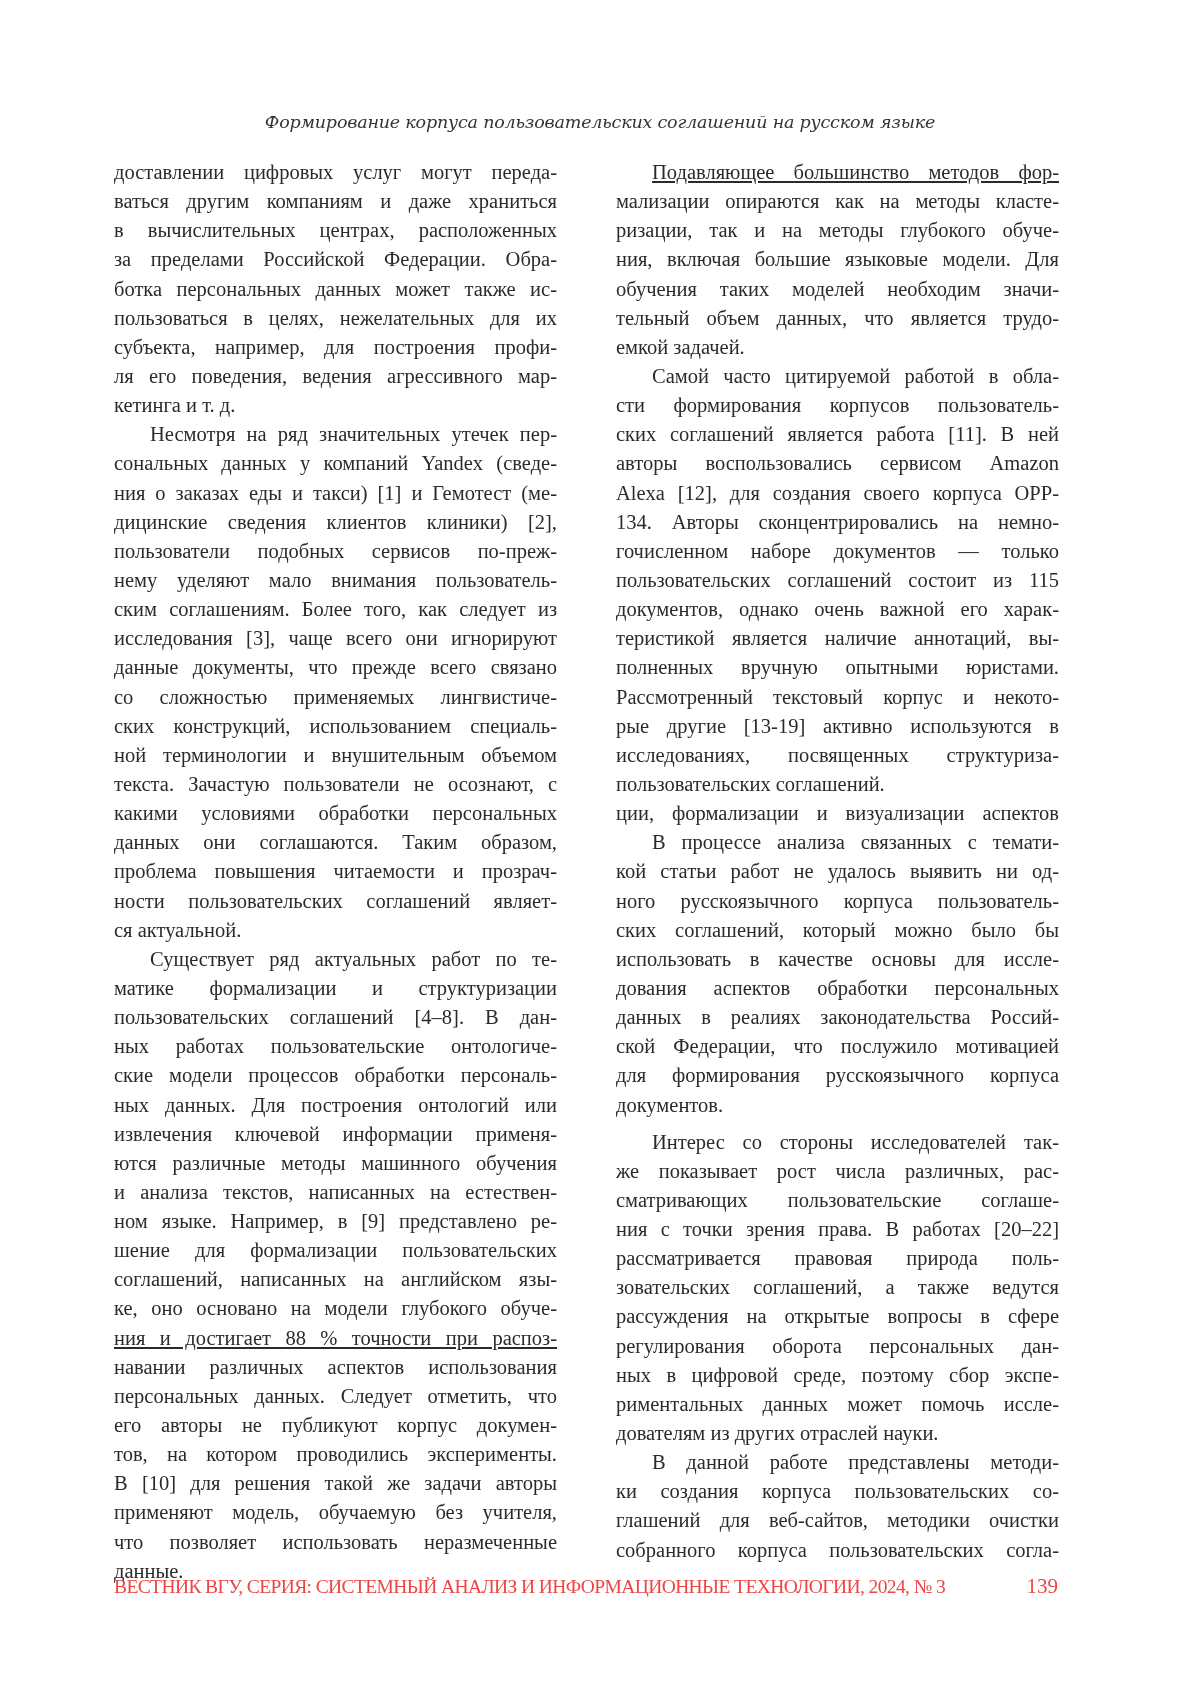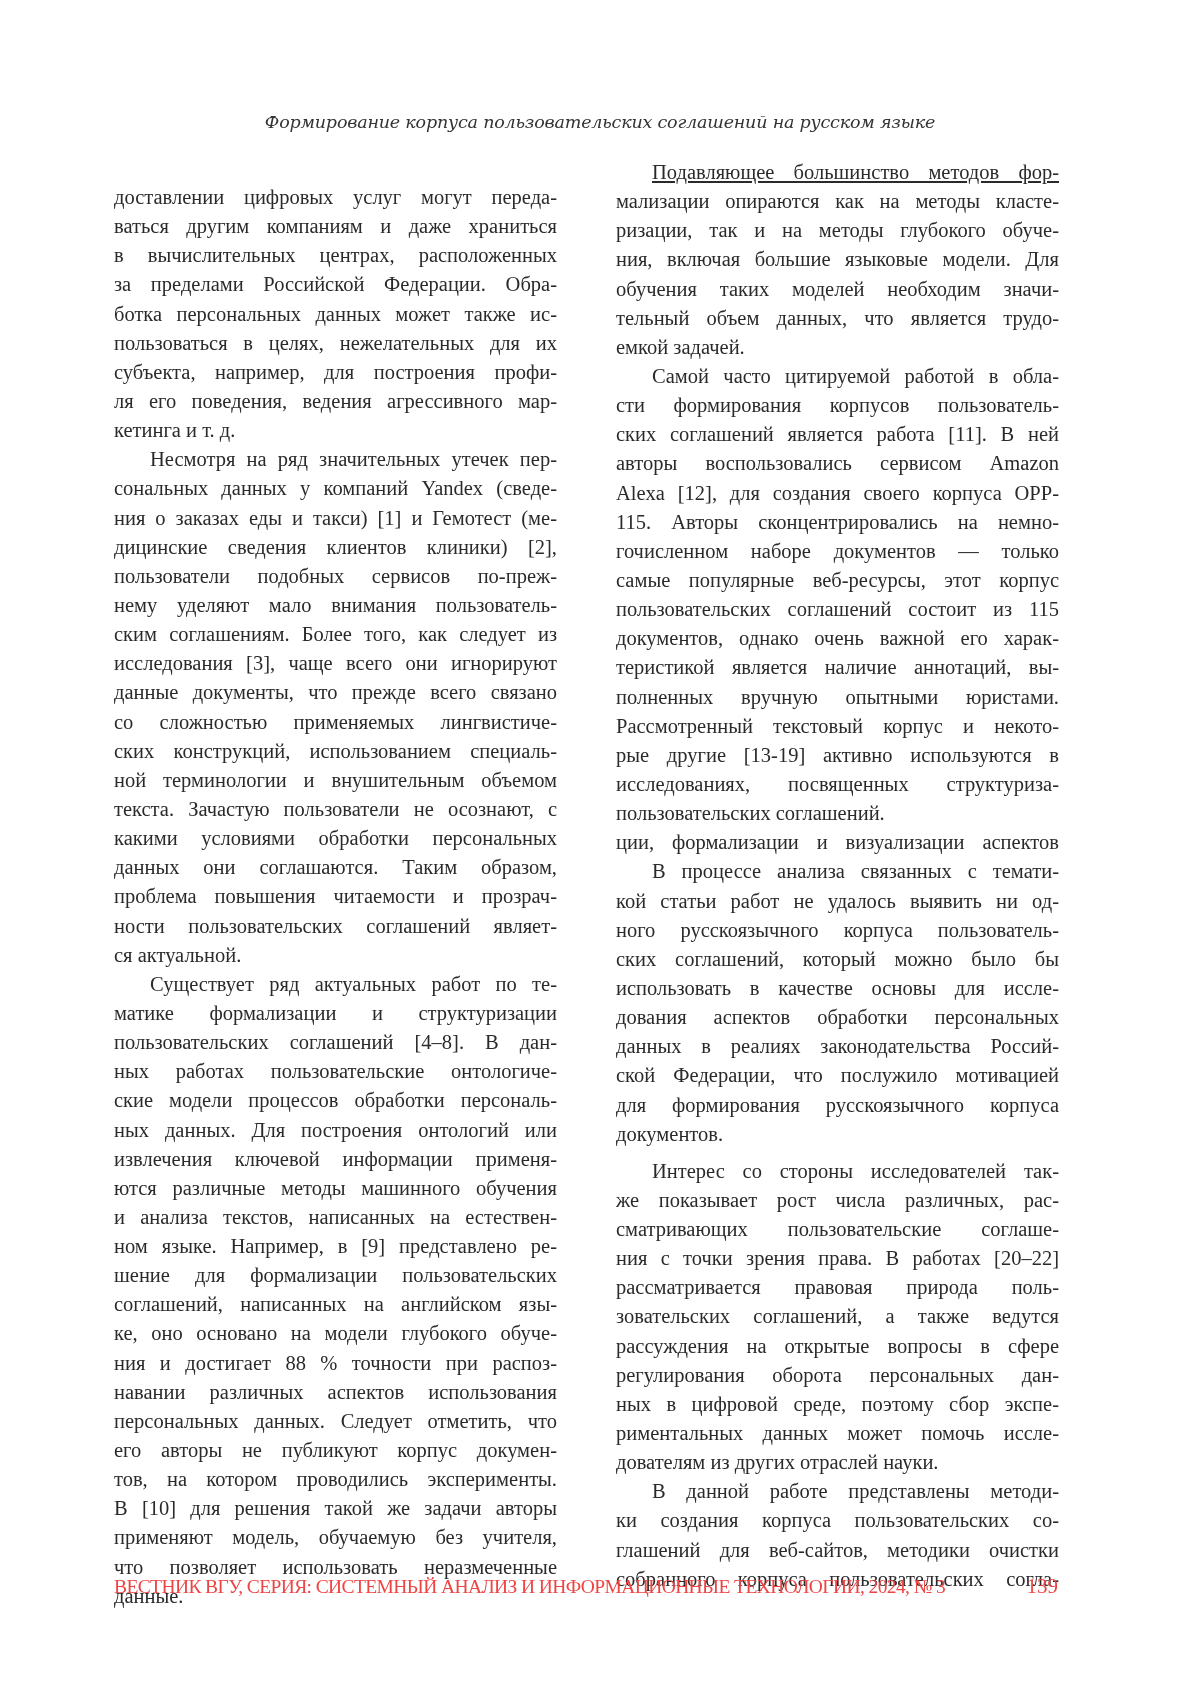--- a/index.html
+++ b/index.html
@@ -27,21 +27,21 @@
   .footer .journal { letter-spacing: -0.6px; }
   .footer .page-num { font-size: 21px; }
 </style>
 </head>
 <body>
 
 <div class="running-head">Формирование корпуса пользовательских соглашений на русском языке</div>
 
 <div class="col left">
     <div>
-      <span class="line" style="word-spacing: 0px; margin-top: 25px;">доставлении цифровых услуг могут переда-</span>
+      <span class="line" style="word-spacing: 0px;">доставлении цифровых услуг могут переда-</span>
       <span class="line" style="word-spacing: 0px;">ваться другим компаниям и даже храниться</span>
       <span class="line" style="word-spacing: 0px;">в вычислительных центрах, расположенных</span>
       <span class="line" style="word-spacing: 0px;">за пределами Российской Федерации. Обра-</span>
       <span class="line" style="word-spacing: 0px;">ботка персональных данных может также ис-</span>
       <span class="line" style="word-spacing: 0px;">пользоваться в целях, нежелательных для их</span>
       <span class="line" style="word-spacing: 0px;">субъекта, например, для построения профи-</span>
       <span class="line" style="word-spacing: 0px;">ля его поведения, ведения агрессивного мар-</span>
       <span class="line last">кетинга и т. д.</span>
     </div>
     <div>
@@ -71,21 +71,21 @@
       <span class="line" style="word-spacing: 0px;">ных работах пользовательские онтологиче-</span>
       <span class="line" style="word-spacing: 0px;">ские модели процессов обработки персональ-</span>
       <span class="line" style="word-spacing: 0px;">ных данных. Для построения онтологий или</span>
       <span class="line" style="word-spacing: 0px;">извлечения ключевой информации применя-</span>
       <span class="line" style="word-spacing: 0px;">ются различные методы машинного обучения</span>
       <span class="line" style="word-spacing: 0px;">и анализа текстов, написанных на естествен-</span>
       <span class="line" style="word-spacing: 0px;">ном языке. Например, в [9] представлено ре-</span>
       <span class="line" style="word-spacing: 0px;">шение для формализации пользовательских</span>
       <span class="line" style="word-spacing: 0px;">соглашений, написанных на английском язы-</span>
       <span class="line" style="word-spacing: 0px;">ке, оно основано на модели глубокого обуче-</span>
-      <span class="line" style="word-spacing: 0px;">ния и достигает 88 % точности при распоз-</span>
+      <span class="line" style="word-spacing: 0px; text-decoration: underline;">ния и достигает 88 % точности при распоз-</span>
       <span class="line" style="word-spacing: 0px;">навании различных аспектов использования</span>
       <span class="line" style="word-spacing: 0px;">персональных данных. Следует отметить, что</span>
       <span class="line" style="word-spacing: 0px;">его авторы не публикуют корпус докумен-</span>
       <span class="line" style="word-spacing: 0px;">тов, на котором проводились эксперименты.</span>
       <span class="line" style="word-spacing: 0px;">В [10] для решения такой же задачи авторы</span>
       <span class="line" style="word-spacing: 0px;">применяют модель, обучаемую без учителя,</span>
       <span class="line" style="word-spacing: 0px;">что позволяет использовать неразмеченные</span>
       <span class="line last">данные.</span>
     </div>
   </div>
@@ -98,23 +98,22 @@
       <span class="line" style="word-spacing: 0px;">обучения таких моделей необходим значи-</span>
       <span class="line" style="word-spacing: 0px;">тельный объем данных, что является трудо-</span>
       <span class="line last">емкой задачей.</span>
     </div>
     <div>
       <span class="line indent" style="word-spacing: 0px;">Самой часто цитируемой работой в обла-</span>
       <span class="line" style="word-spacing: 0px;">сти формирования корпусов пользователь-</span>
       <span class="line" style="word-spacing: 0px;">ских соглашений является работа [11]. В ней</span>
       <span class="line" style="word-spacing: 0px;">авторы воспользовались сервисом Amazon</span>
       <span class="line" style="word-spacing: 0px;">Alexa [12], для создания своего корпуса OPP-</span>
-      <span class="line" style="word-spacing: 0px;">115. Авторы сконцентрировались на немно-</span>
+      <span class="line" style="word-spacing: 0px;">134. Авторы сконцентрировались на немно-</span>
       <span class="line" style="word-spacing: 0px;">гочисленном наборе документов — только</span>
-      <span class="line" style="word-spacing: 0px;">самые популярные веб-ресурсы, этот корпус</span>
       <span class="line" style="word-spacing: 0px;">пользовательских соглашений состоит из 115</span>
       <span class="line" style="word-spacing: 0px;">документов, однако очень важной его харак-</span>
       <span class="line" style="word-spacing: 0px;">теристикой является наличие аннотаций, вы-</span>
       <span class="line" style="word-spacing: 0px;">полненных вручную опытными юристами.</span>
       <span class="line" style="word-spacing: 0px;">Рассмотренный текстовый корпус и некото-</span>
       <span class="line" style="word-spacing: 0px;">рые другие [13-19] активно используются в</span>
       <span class="line" style="word-spacing: 0px;">исследованиях, посвященных структуриза-</span>
       <span class="line last">пользовательских соглашений.</span>
       <span class="line" style="word-spacing: 0px;">ции, формализации и визуализации аспектов</span>
     </div>

